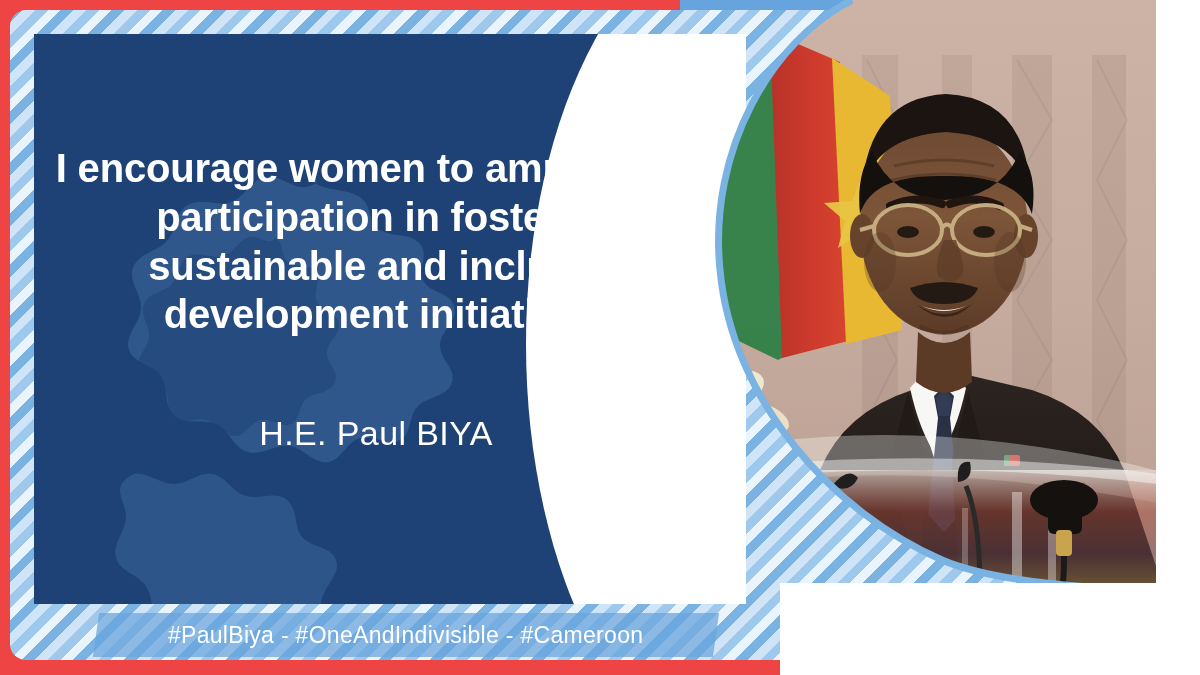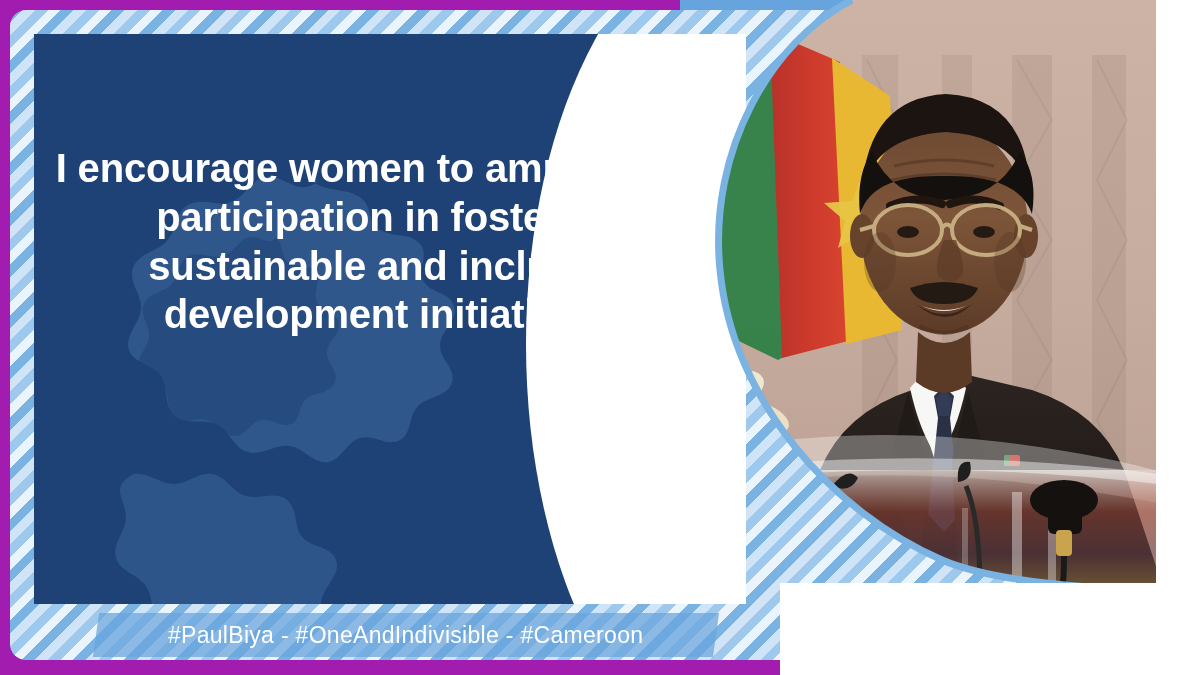--- a/index.html
+++ b/index.html
@@ -6,21 +6,21 @@
   html,body{margin:0;padding:0;}
   body{
     width:1200px;height:675px;
     background:#ffffff;
     font-family:"Liberation Sans", sans-serif;
     overflow:hidden;
   }
   .card{
     position:relative;
     width:1200px;height:675px;
-    background:#a21caf;
+    background:#ef4444;
     overflow:hidden;
   }
 
   
   .wedge{
     position:absolute;
     top:0; right:0;
     width:520px;height:96px;
     background:#67a3dc;
     clip-path:polygon(0 0, 100% 0, 100% 38%, 0 100%);
@@ -220,20 +220,21 @@
                    c12 10 6 28 16 38 c10 10 28 8 33 22 c5 14 -10 24 -14 38 c-4 13 4 30 -8 38 c-12 8 -26 -4 -40 -2
                    c-14 2 -22 18 -36 18 c-15 0 -22 -16 -36 -20 c-14 -4 -29 4 -40 -6 c-12 -10 -8 -28 -16 -40
                    c-8 -12 -26 -14 -30 -28 c-4 -15 10 -26 10 -41 c0 -14 -12 -26 -2 -36 c5 -5 10 -7 10 -7z"></path>
         </g>
       </svg>
     </div>
 
     <div class="panel-inner">
       <div class="quote">I encourage women to amplify their participation in fostering sustainable and inclusive development initiatives.</div>
       <div class="attrib">
+        <div class="name">H.E. Paul BIYA</div>
       </div>
     </div>
   </div>
 
   <div class="photo-wrap">
     <div class="photo-clip">
       <div class="photo">
         <svg viewBox="0 0 452 590" preserveAspectRatio="xMidYMid slice" xmlns="http://www.w3.org/2000/svg">
           <defs>
             <linearGradient id="wallg" x1="0" y1="0" x2="0" y2="1">

